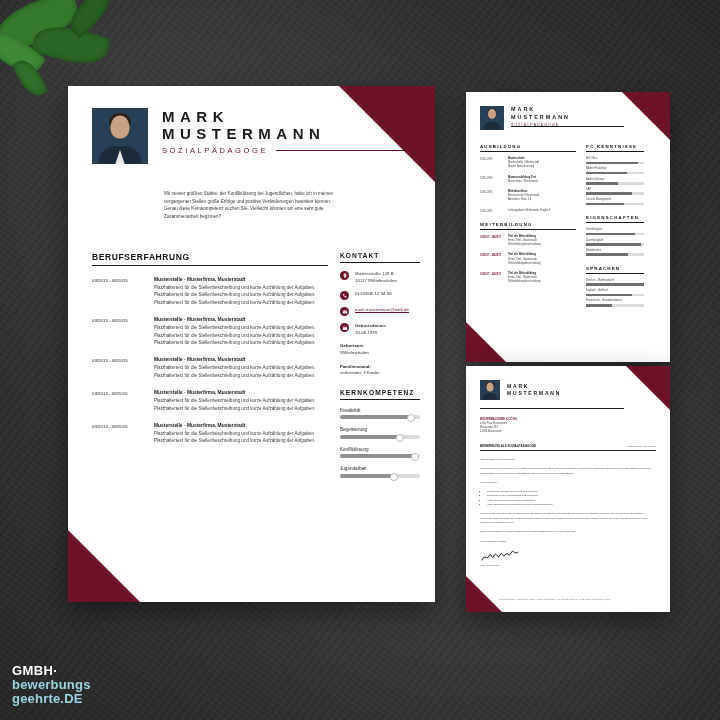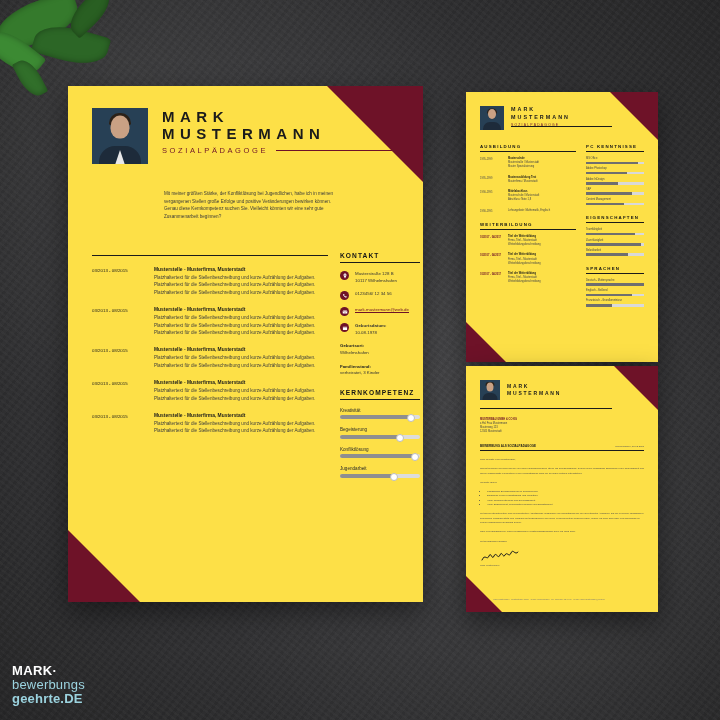--- a/index.html
+++ b/index.html
@@ -32,21 +32,21 @@
   .leaf.l1{width:86px;height:40px;left:4px;top:8px;transform:rotate(-18deg);background:#357a2c;}
   .leaf.l2{width:74px;height:34px;left:44px;top:34px;transform:rotate(16deg);background:#2c6626;}
   .leaf.l3{width:60px;height:28px;left:-6px;top:44px;transform:rotate(38deg);background:#3c8a33;}
   .leaf.l4{width:52px;height:24px;left:74px;top:6px;transform:rotate(-44deg);background:#295f22;}
   .leaf.l5{width:40px;height:20px;left:20px;top:74px;transform:rotate(62deg);background:#316f2a;}
   .stem{position:absolute;background:#2a5c24;border-radius:2px;}
   .stem.s1{width:56px;height:3px;left:22px;top:46px;transform:rotate(24deg);}
   .stem.s2{width:40px;height:3px;left:62px;top:26px;transform:rotate(-10deg);}
 
   
-  .page{position:absolute;background:#fde047;box-shadow:0 10px 26px rgba(0,0,0,.45);overflow:hidden;}
+  .page{position:absolute;background:#ffffff;box-shadow:0 10px 26px rgba(0,0,0,.45);overflow:hidden;padding-left:12px;}
   .page1{left:68px;top:86px;width:355px;height:516px;}
   .page2{left:466px;top:92px;width:192px;height:270px;}
   .page3{left:466px;top:366px;width:192px;height:246px;}
 
   
   .tri{position:absolute;width:0;height:0;}
   .p1-tr{right:0;top:0;border-top:96px solid #6e1228;border-left:96px solid transparent;}
   .p1-bl{left:0;bottom:0;border-bottom:72px solid #6e1228;border-right:72px solid transparent;}
   .p2-tr{right:0;top:0;border-top:48px solid #6e1228;border-left:48px solid transparent;}
   .p2-bl{left:0;bottom:0;border-bottom:40px solid #6e1228;border-right:40px solid transparent;}
@@ -143,21 +143,21 @@
   .bullets{margin:0 0 5px 7px;padding:0;}
   .bullets li{font-size:2.5px;line-height:4.3px;color:#4a4a4a;}
   .sign{margin-top:6px;}
   .sign svg{display:block;}
   .signname{font-size:2.4px;color:#555;margin-top:1px;}
   .p3-foot{position:absolute;left:14px;right:40px;bottom:12px;font-size:2px;color:#777;text-align:center;}
 
   
   .logo{position:absolute;left:12px;bottom:14px;width:104px;}
   .logo .l1{font-size:13px;font-weight:bold;color:#ffffff;letter-spacing:.4px;line-height:14px;}
-  .logo .l2{font-size:13px;font-weight:normal;color:#9bd3df;letter-spacing:.2px;line-height:14px;}
+  .logo .l2{font-size:13px;font-weight:bold;color:#9bd3df;letter-spacing:.2px;line-height:14px;}
   .logo .l3{font-size:13px;font-weight:bold;color:#9bd3df;letter-spacing:.2px;line-height:14px;}
 </style>
 </head>
 <body>
 
 <div class="bg"></div>
 
 <div class="leaves">
   <div class="stem s1"></div>
     <div class="stem s2"></div>
@@ -185,20 +185,21 @@
       <div class="rolerow">
         <div class="role">SOZIALPÄDAGOGE</div>
         <div class="roleline"></div>
       </div>
     </div>
   </div>
 
   <div class="intro">Mit meiner größten Stärke, der Konfliktlösung bei Jugendlichen, habe ich in meinen vergangenen Stellen große Erfolge und positive Veränderungen bewirken können. Genau diese Kernkompetenz suchen Sie. Vielleicht könnten wir eine sehr gute Zusammenarbeit beginnen?</div>
 
   <div class="p1-left">
+    <div class="sec-title">BERUFSERFAHRUNG</div>
     <div class="sec-rule"></div>
 
     <div class="job">
       <div class="date">03/2013 - 08/2015</div>
       <div class="body">
         <div class="title">Musterstelle - Musterfirma, Musterstadt</div>
         <div class="desc">Platzhaltertext für die Stellenbeschreibung und kurze Aufzählung der Aufgaben. Platzhaltertext für die Stellenbeschreibung und kurze Aufzählung der Aufgaben. Platzhaltertext für die Stellenbeschreibung und kurze Aufzählung der Aufgaben.</div>
       </div>
     </div>
     <div class="job">
@@ -511,16 +512,16 @@
         <path d="M2 10c3-7 5 1 7-4s3 5 5 0 4 4 6-1 3 4 5 0 4 3 6-2 4 3 7-1" stroke="#1b1b1b" stroke-width="1" fill="none" stroke-linecap="round"></path>
       </svg>
       <div class="signname">Mark Mustermann</div>
     </div>
   </div>
 
   <div class="p3-foot">Mark Mustermann · Musterstraße 128 B · 10117 Wilhelmshafen · Tel. 0123456/ 12 34 56 · E-Mail: mark.mustermann@web.de</div>
 </div>
 
 <div class="logo">
-  <div class="l1">MARK·</div>
+  <div class="l1">GMBH·</div>
   <div class="l2">bewerbungs</div>
   <div class="l3">geehrte.DE</div>
 </div>
 
 </body></html>

